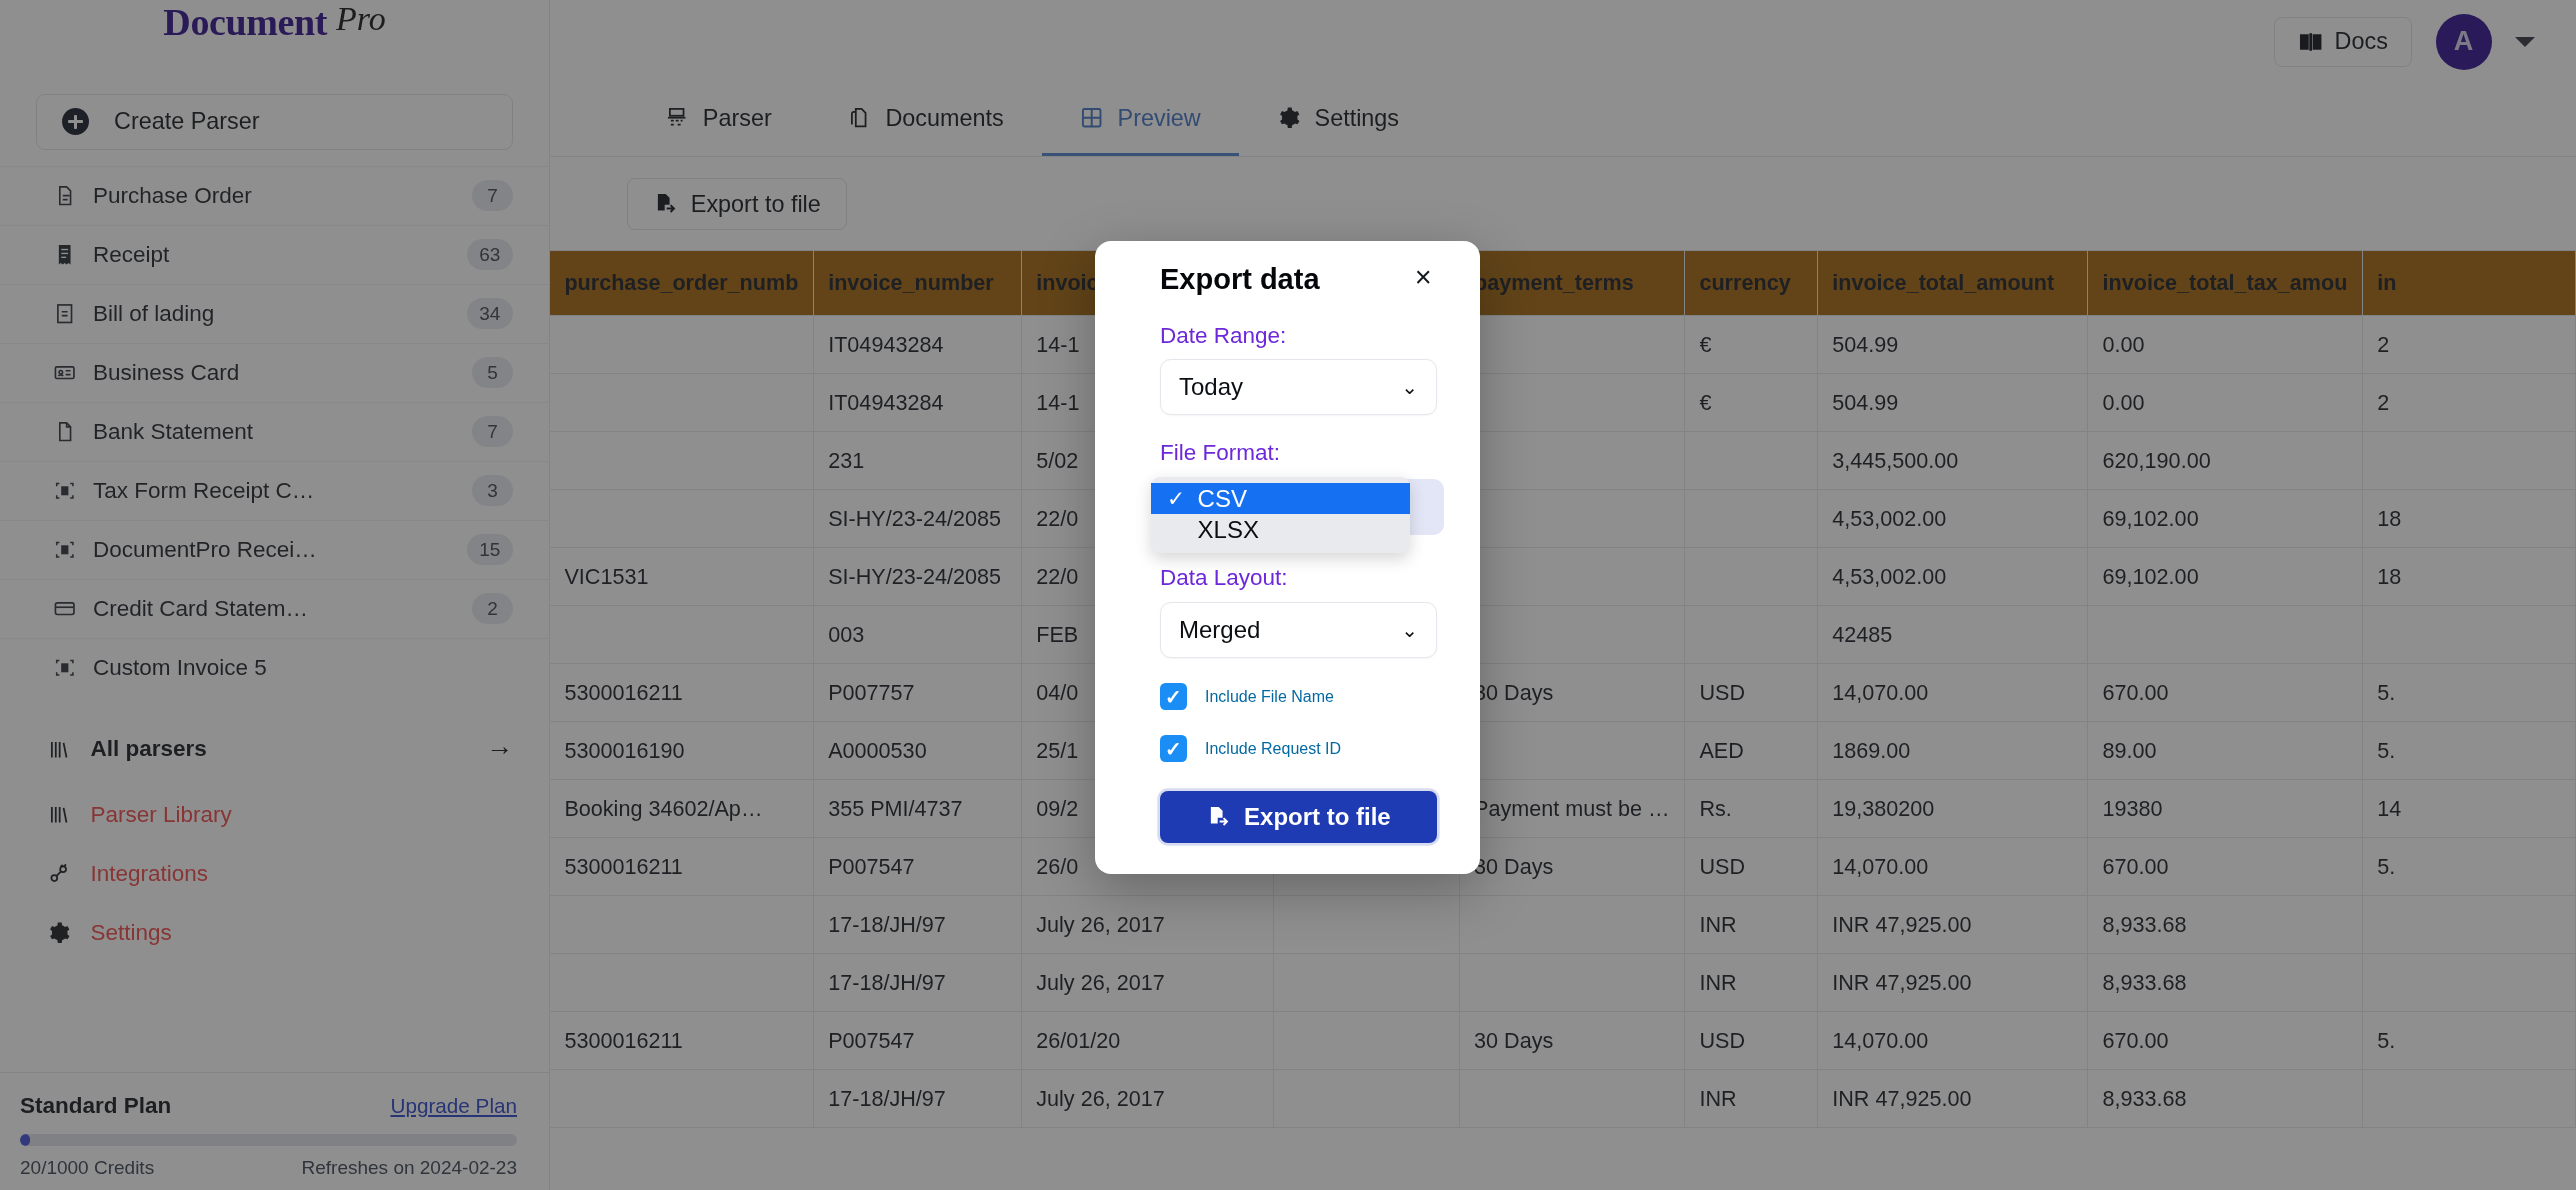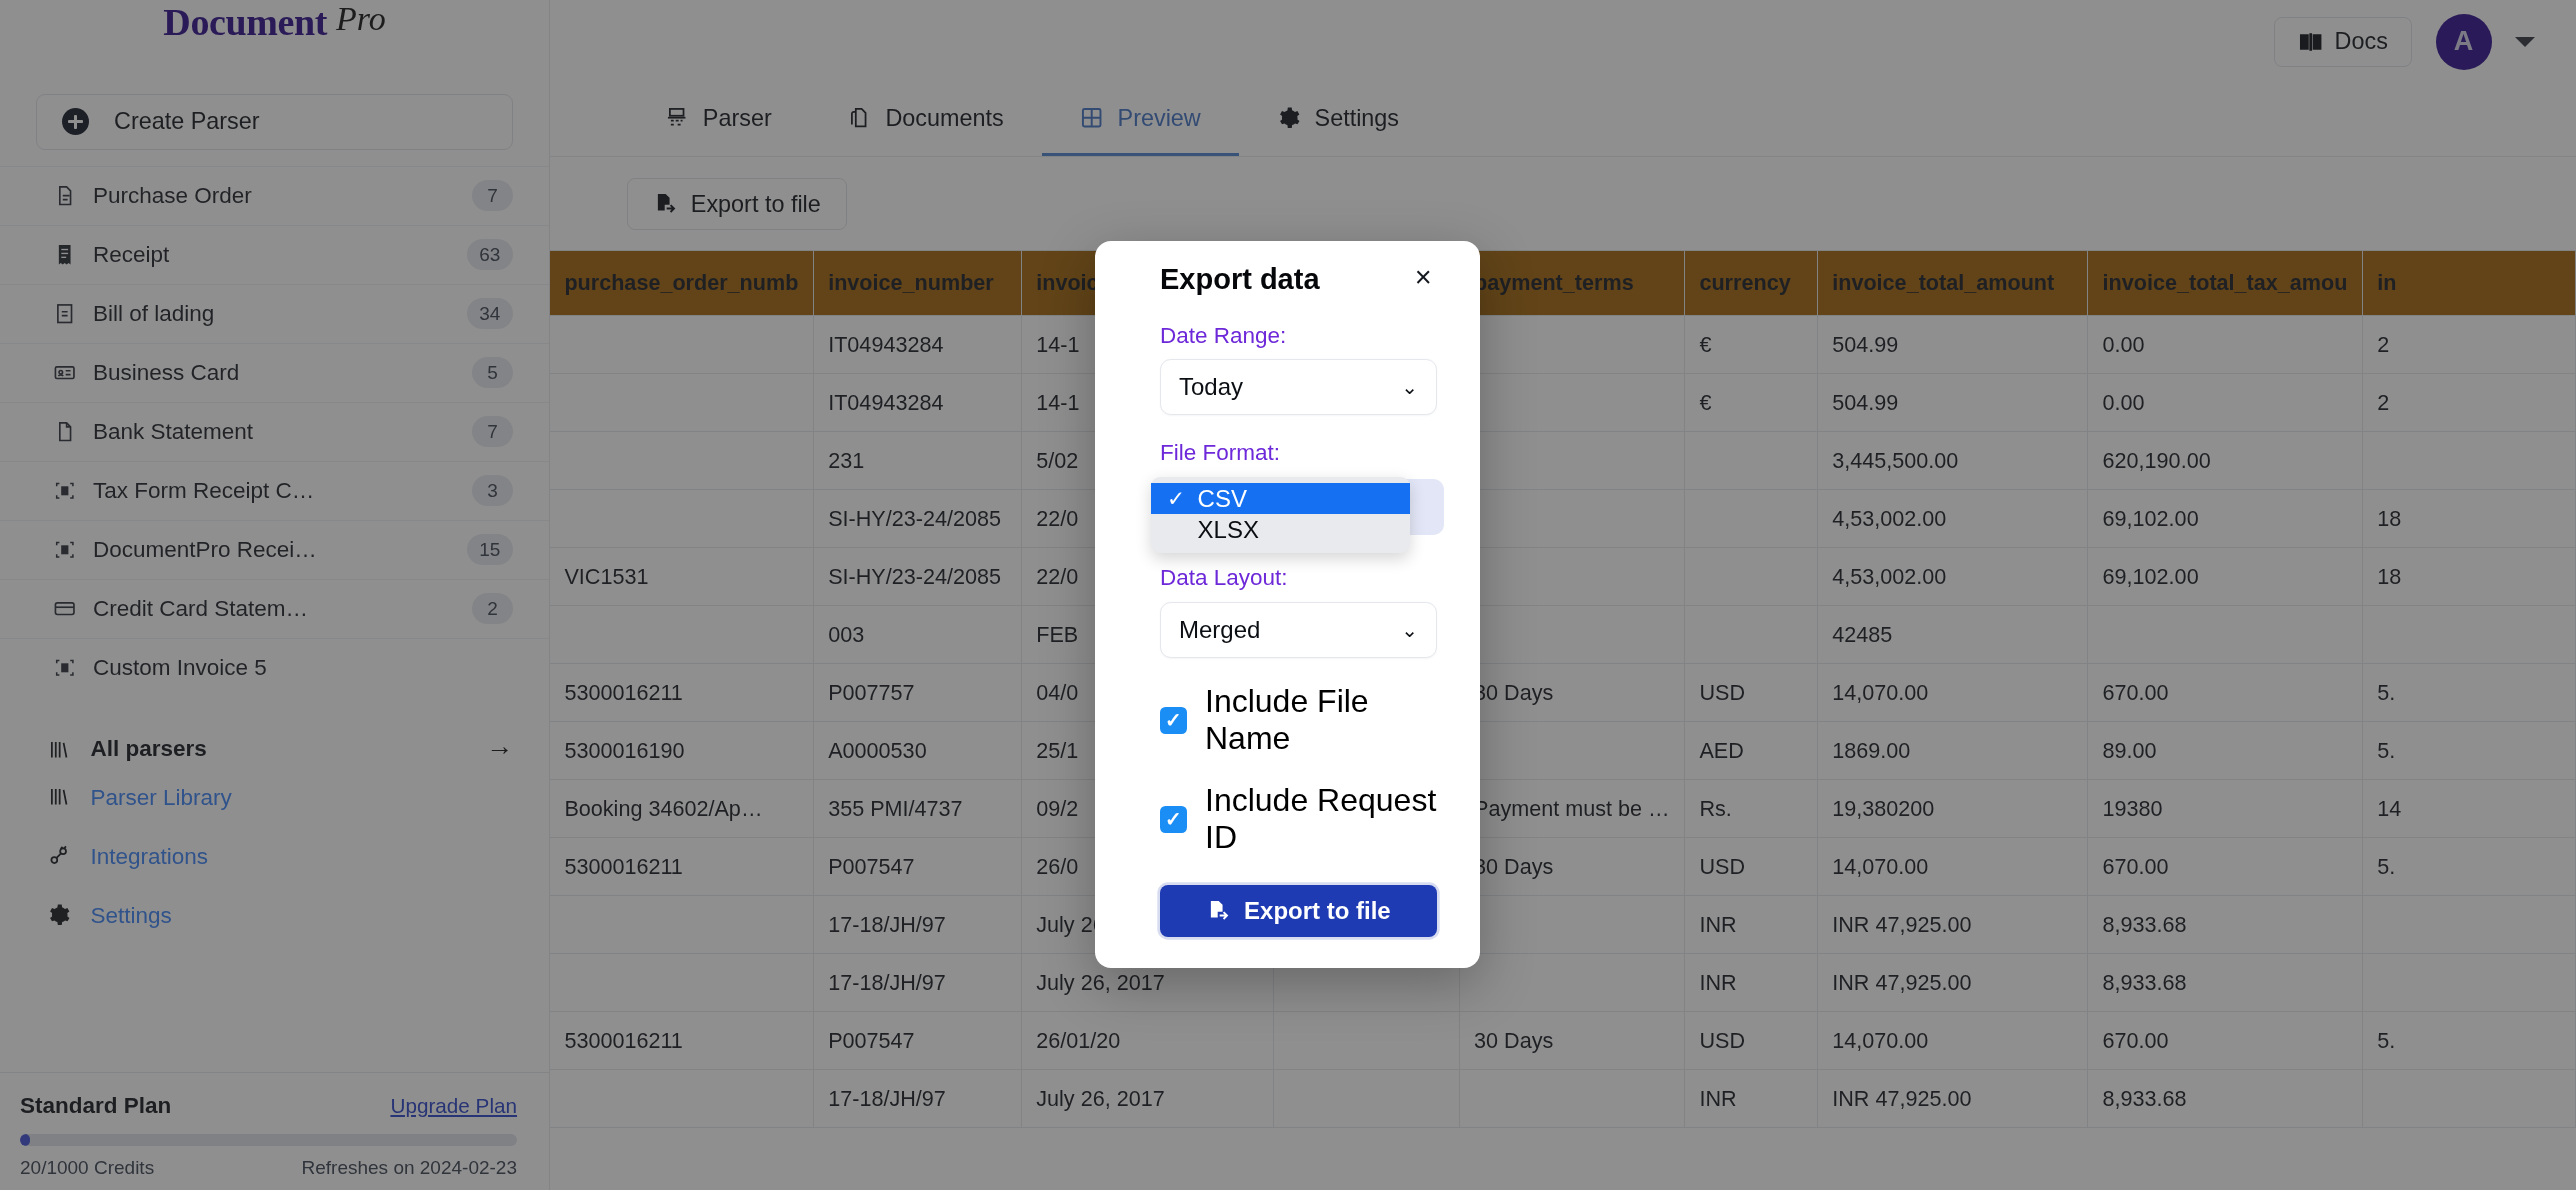--- a/index.html
+++ b/index.html
@@ -55,22 +55,22 @@
   }
 
   .all-parsers {
     display: flex; align-items: flex-end; height: 65px; padding: 0 36px 0 47px;
     gap: 20px; font-size: 22.5px; font-weight: 600; color: #11151c; cursor: pointer;
   }
   .arrow-right { margin-left: auto; font-size: 27px; color: #111; }
 
   .secondary-nav { margin-top: 23.4px; }
   .secondary-nav .nav2 {
-    display: flex; height: 59px; padding: 0 36px 0 47px;
-    gap: 20px; font-size: 22.5px; color: #3b82f6; cursor: pointer;
+    display: flex; align-items: center; height: 59px; padding: 0 36px 0 47px;
+    gap: 20px; font-size: 22.5px; color: #ef4444; cursor: pointer;
   }
 
   .plan-box {
     margin-top: auto; border-top: 0.9px solid #e6e8ec;
     padding: 20px 32px 12px 20px;
     text-align: center;
   }
   .plan-row { display: flex; align-items: baseline; justify-content: space-between; }
   .plan-name { font-size: 22.5px; font-weight: 700; color: #101419; }
   .upgrade-link { font-size: 20.7px; color: #2741c8; text-decoration: underline; cursor: pointer; }
@@ -159,21 +159,21 @@
   .dd-opt.sel { background: #1571f2; color: #fff; }
   .dd-check { width: 18px; font-size: 21.6px; }
   .dd-opt:not(.sel) .dd-check { visibility: hidden; }
 
   .check-row { display: flex; align-items: center; gap: 18px; margin-top: 25px; cursor: pointer; }
   .chk {
     width: 27px; height: 27px; border-radius: 5.4px; background: #1b8ef5;
     display: flex; align-items: center; justify-content: center;
     color: #fff; font-size: 20px; font-weight: 700; flex: 0 0 auto;
   }
-  .check-lbl { font-size: 32px; color: #000000; }
+  .check-lbl { font-size: 16px; color: #0369a1; }
 
   .primary-btn {
     margin-top: 29px; height: 52px; border-radius: 8px; background: #1f3bb3;
     color: #fff; font-size: 24px; font-weight: 700;
     display: flex; align-items: center; justify-content: center; gap: 14.4px; cursor: pointer;
     box-shadow: 0 0 0 2.7px rgba(31,59,179,.18);
   }
   svg { display: block; }
 </style>
 </head>

